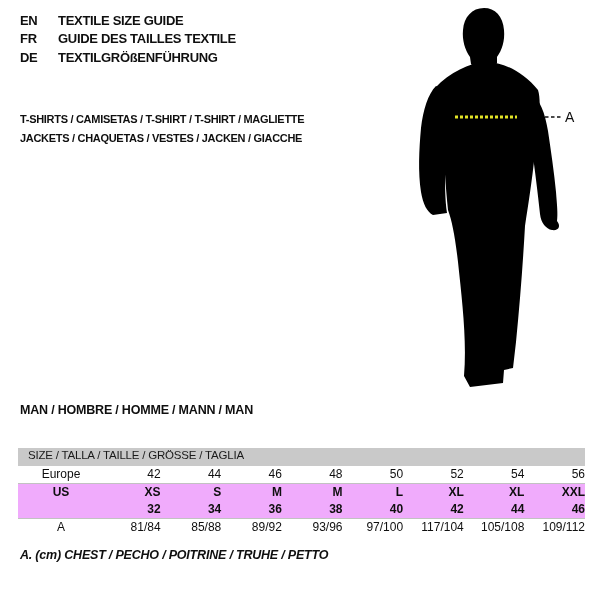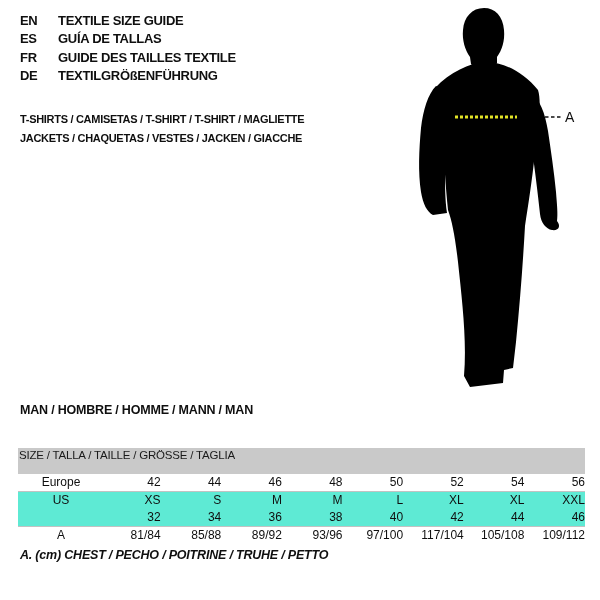--- a/index.html
+++ b/index.html
@@ -65,23 +65,23 @@
 
   
   .size-table {
     position: absolute;
     left: 18px;
     top: 448px;
     width: 567px;
     font-size: 12px;
   }
   .t-header {
-    height: 26px;
+    height: 18px;
     line-height: 15px;
-    padding-left: 1px;
+    padding-left: 10px;
     font-size: 11.5px;
     letter-spacing: -0.2px;
     color: #1a1a1a;
   }
   .t-row { display: flex; height: 17px; line-height: 17px; }
   .t-label { width: 82px; flex: none; padding-left: 4px; text-align: center; }
   .t-cell { flex: 1; text-align: right; }
   .t-band { border-top: 1px solid #c2c2c2; border-bottom: 1px solid #c2c2c2; }
 
   
@@ -95,24 +95,20 @@
     font-style: italic;
   }
 </style>
 </head>
 <body>
 
 <div class="lang-block">
   <div class="lang-row">
     <span class="lang-code">EN</span>
     <span class="lang-label">TEXTILE SIZE GUIDE</span>
-  </div>
-  <div class="lang-row">
-    <span class="lang-code">ES</span>
-    <span class="lang-label">GUÍA DE TALLAS</span>
   </div>
   <div class="lang-row">
     <span class="lang-code">FR</span>
     <span class="lang-label">GUIDE DES TAILLES TEXTILE</span>
   </div>
   <div class="lang-row">
     <span class="lang-code">DE</span>
     <span class="lang-label">TEXTILGRÖßENFÜHRUNG</span>
   </div>
 </div>
@@ -187,21 +183,21 @@
     <div class="t-cell">42</div>
     <div class="t-cell">44</div>
     <div class="t-cell">46</div>
     <div class="t-cell">48</div>
     <div class="t-cell">50</div>
     <div class="t-cell">52</div>
     <div class="t-cell">54</div>
     <div class="t-cell">56</div>
   </div>
 
-  <div class="t-band" style="background: #5eead4;">
+  <div class="t-band" style="background: #f0abfc; font-weight: bold;">
     <div class="t-row">
       <div class="t-label">US</div>
       <div class="t-cell">XS</div>
       <div class="t-cell">S</div>
       <div class="t-cell">M</div>
       <div class="t-cell">M</div>
       <div class="t-cell">L</div>
       <div class="t-cell">XL</div>
       <div class="t-cell">XL</div>
       <div class="t-cell">XXL</div>

